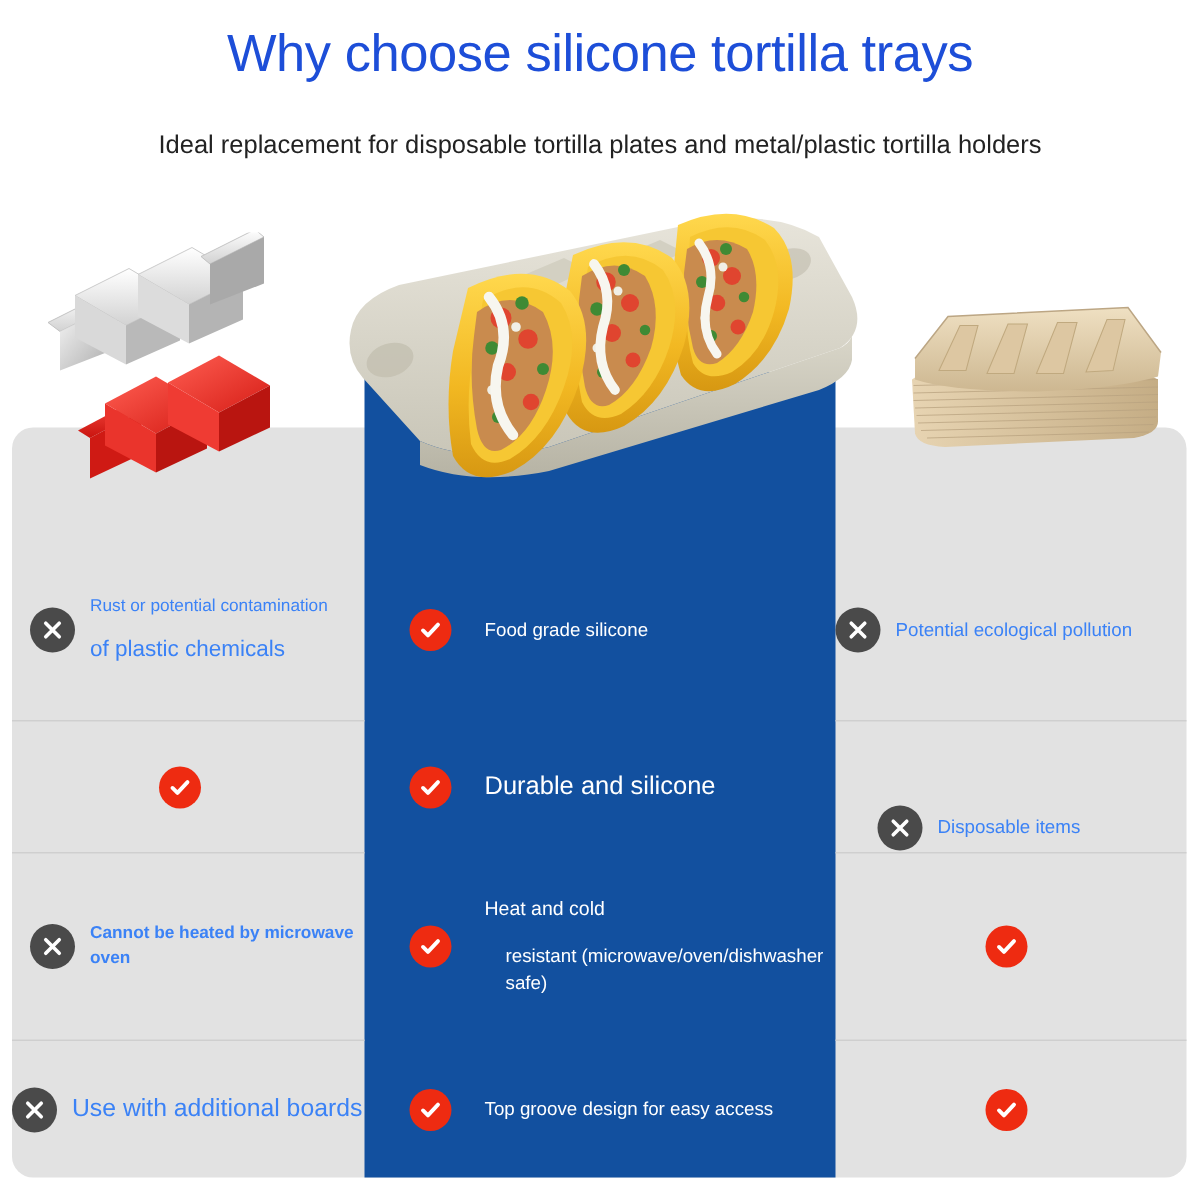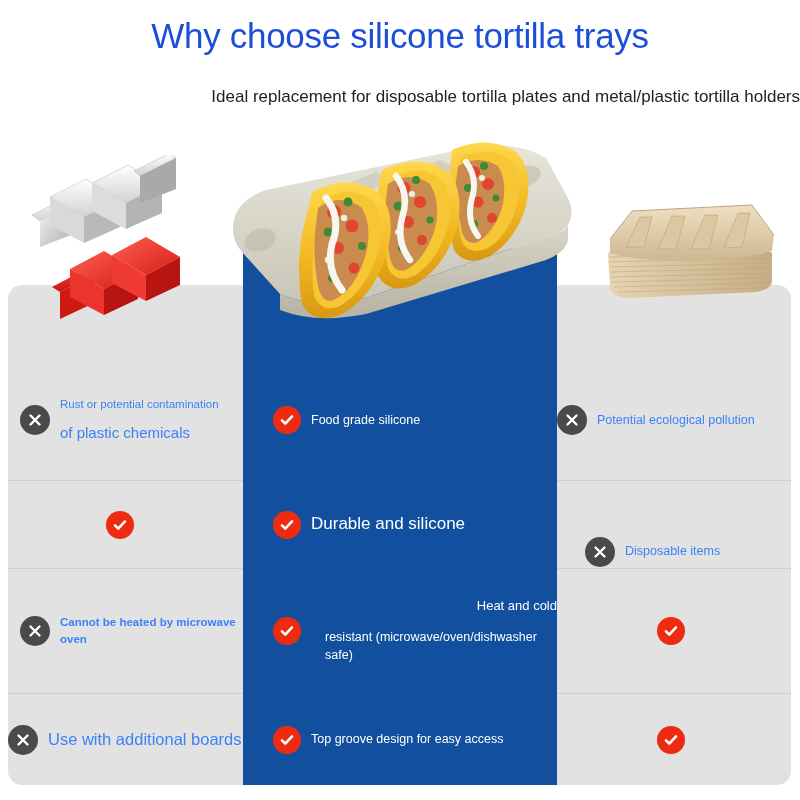--- a/index.html
+++ b/index.html
@@ -17,21 +17,21 @@
   .title{
     position:absolute;left:0;top:14px;width:800px;
     text-align:center;
     font-size:35px;line-height:44px;
     font-weight:400;
     color:#1d4ed8;
     letter-spacing:-0.3px;
   }
   .subtitle{
     position:absolute;left:0;top:85px;width:800px;
-    text-align:right;
+    text-align:center;
     font-size:17px;line-height:24px;
     font-weight:400;
     color:#222222;
   }
 
   
   .grey-panel{
     position:absolute;left:8px;top:285px;width:783px;height:500px;
     background:#e2e2e2;
     border-radius:14px;
@@ -51,21 +51,21 @@
   
   .art{position:absolute;}
 
   
   .cell{
     position:absolute;
     display:flex;align-items:center;
     box-sizing:border-box;
   }
   .cell-left  {left:8px;  width:235px;}
-  .cell-mid   {left:243px;width:314px;}
+  .cell-mid   {left:243px;width:314px;gap:12px;}
   .cell-right {left:557px;width:234px;}
 
   .icon{
     flex:0 0 auto;
     width:30px;height:30px;border-radius:50%;
     display:flex;align-items:center;justify-content:center;
     position:relative;
   }
   .icon.x{background:#4a4a4a;}
   .icon.check{background:#ee2b11;width:28px;height:28px;}
@@ -78,21 +78,21 @@
   }
   .cell-mid .cell-text{color:#ffffff;}
 
   .t-sm{font-size:11.5px;font-weight:bold;}
   .t-md{font-size:12.5px;}
   .t-lg{font-size:16.5px;font-weight:400;}
   .t-xl{font-size:17px;font-weight:400;}
 
   .two-line .line1{display:block;font-size:11.5px;margin-bottom:9px;}
   .two-line .line2{display:block;font-size:15px;}
-  .cell-mid .two-line .line1{font-size:13px;margin-bottom:12px;text-align:right;}
+  .cell-mid .two-line .line1{font-size:13px;margin-bottom:12px;}
   .cell-mid .two-line .line2{font-size:12.5px;padding-left:14px;}
 
   .icon-only{justify-content:flex-start;}
   .icon-only .icon{margin-left:98px;}
   .cell-right.icon-only .icon{margin-left:100px;}
 </style>
 </head>
 <body>
 
 <div class="stage">

